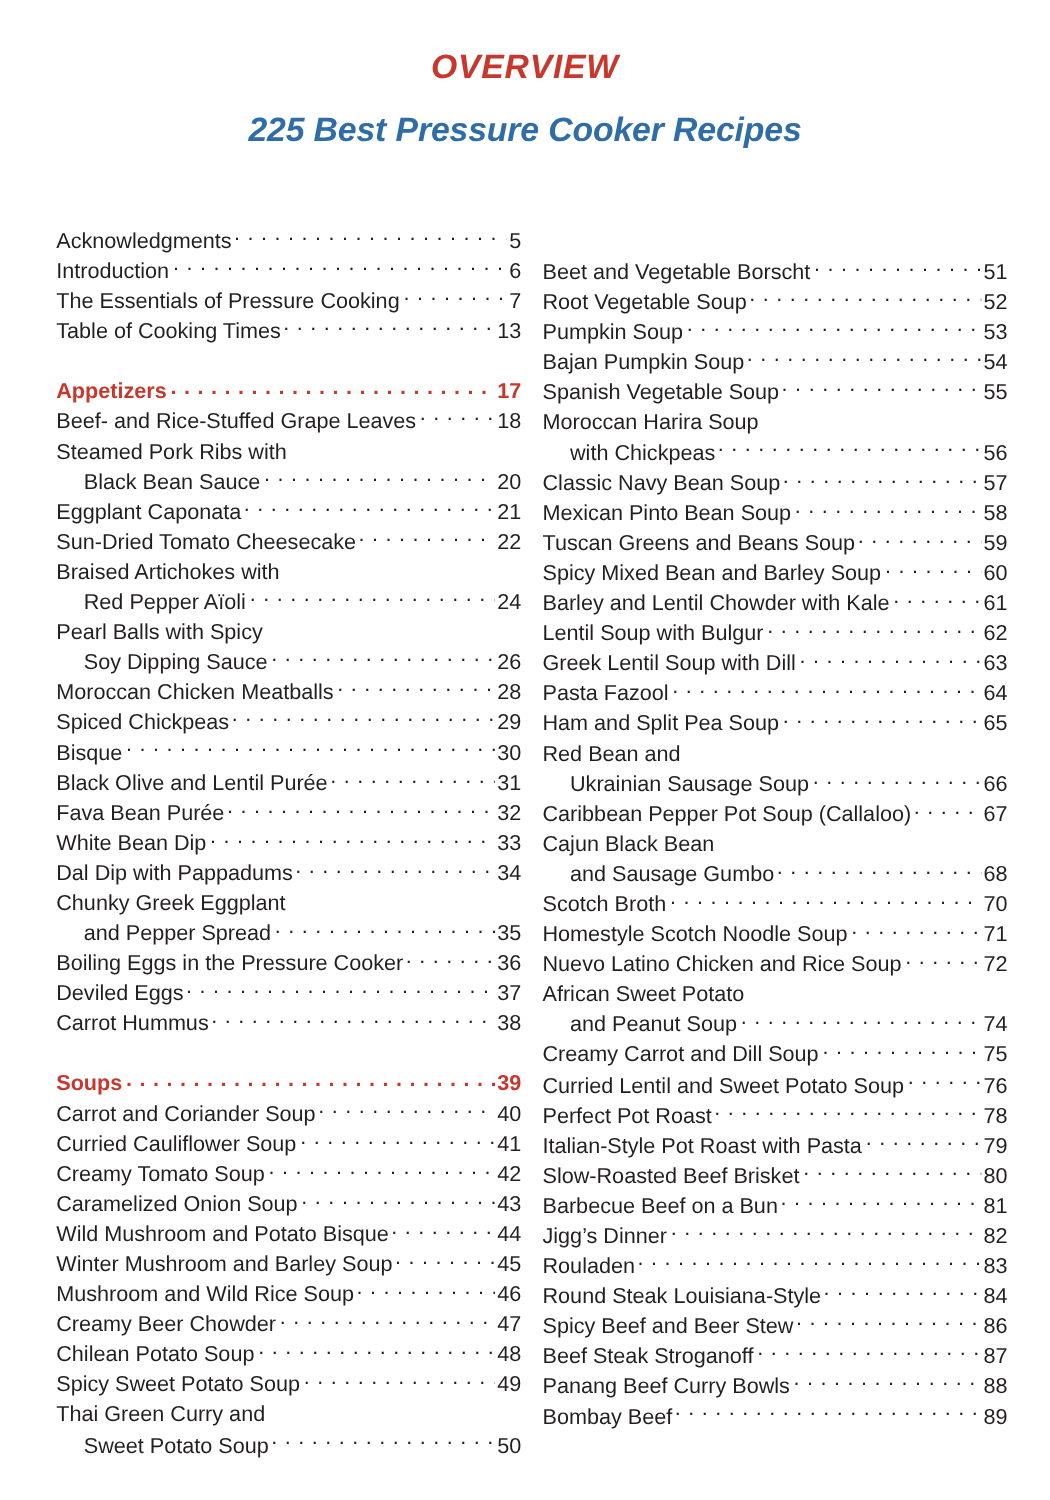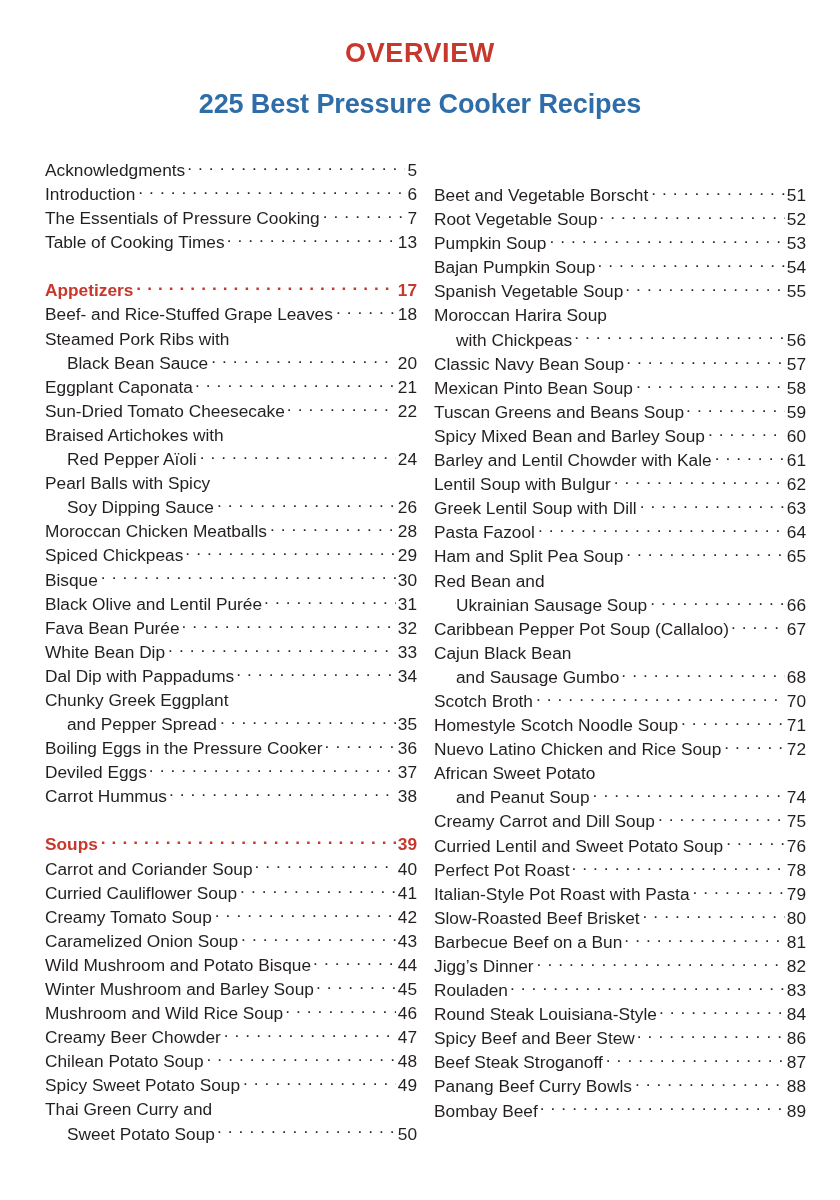--- a/index.html
+++ b/index.html
@@ -21,20 +21,21 @@
     height: 1200px;
     box-sizing: border-box;
     padding: 0;
     position: relative;
   }
 
   
   .header {
     text-align: center;
     padding-top: 38px;
+    font-style: italic;
   }
   .overview-title {
     color: #c8372b;
     font-size: 27px;
     font-weight: bold;
     letter-spacing: 0.6px;
     line-height: 1.15;
     margin: 0;
   }
   .book-title {
@@ -42,21 +43,21 @@
     font-size: 27px;
     font-weight: bold;
     letter-spacing: -0.1px;
     line-height: 1.18;
     margin: 20px 0 0 0;
   }
 
   
   .columns {
     position: absolute;
-    top: 158px;
+    top: 180px;
     left: 0;
     width: 840px;
     display: flex;
     flex-direction: row;
     align-items: flex-start;
   }
   .column {
     width: 372px;
     box-sizing: border-box;
   }
@@ -107,20 +108,21 @@
   .entry.cont-first .leader::after { content: ""; }
 
   
   .entry.indent .label { padding-left: 22px; text-align: right; }
 
   
   .section-head {
     font-weight: bold;
     color: #c8372b;
     margin-top: 24px;
+    align-items: center;
   }
   .section-head .leader::after { color: #c8372b; }
   .section-head .page-num { color: #c8372b; }
 </style>
 </head>
 <body>
 
 <div class="page">
 
   <div class="header">

